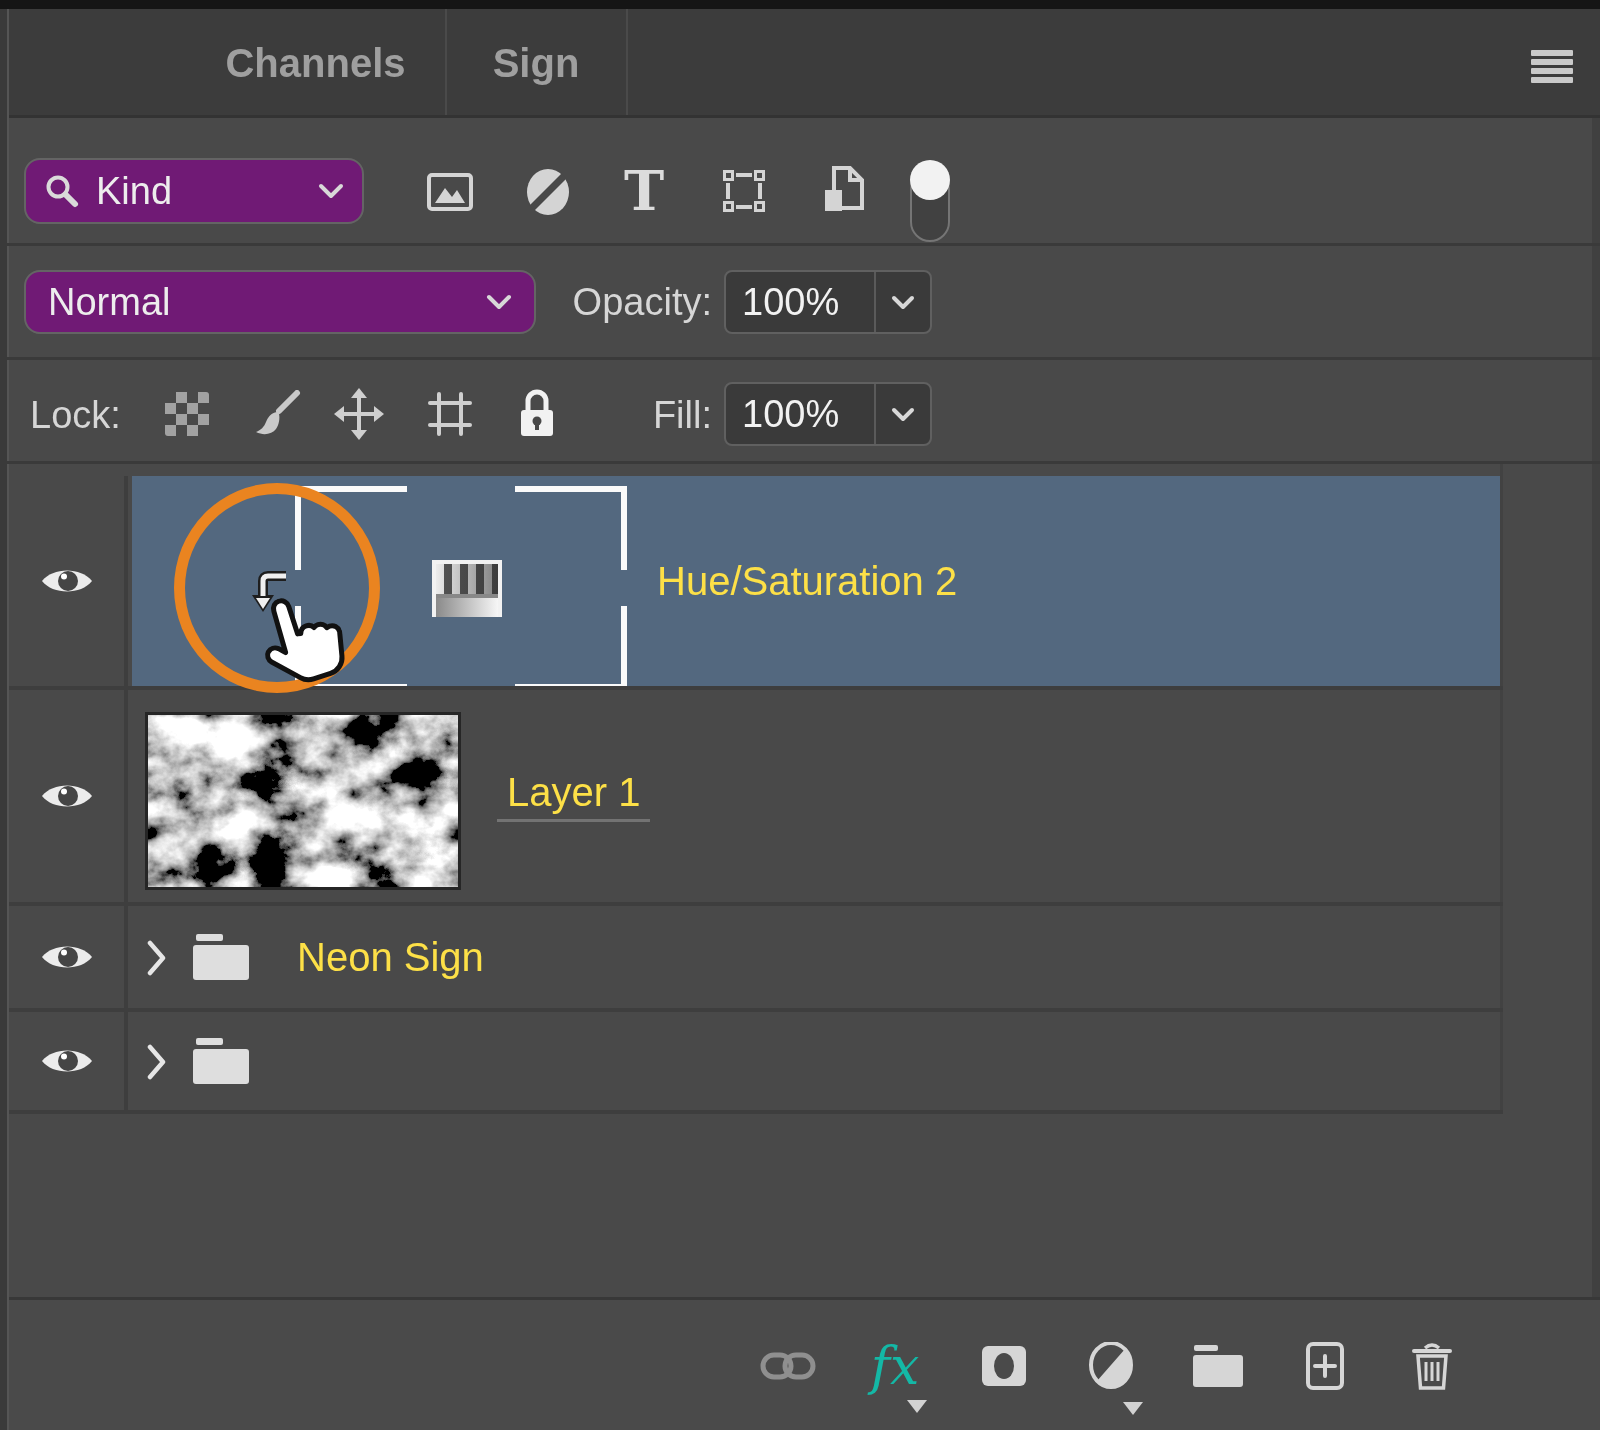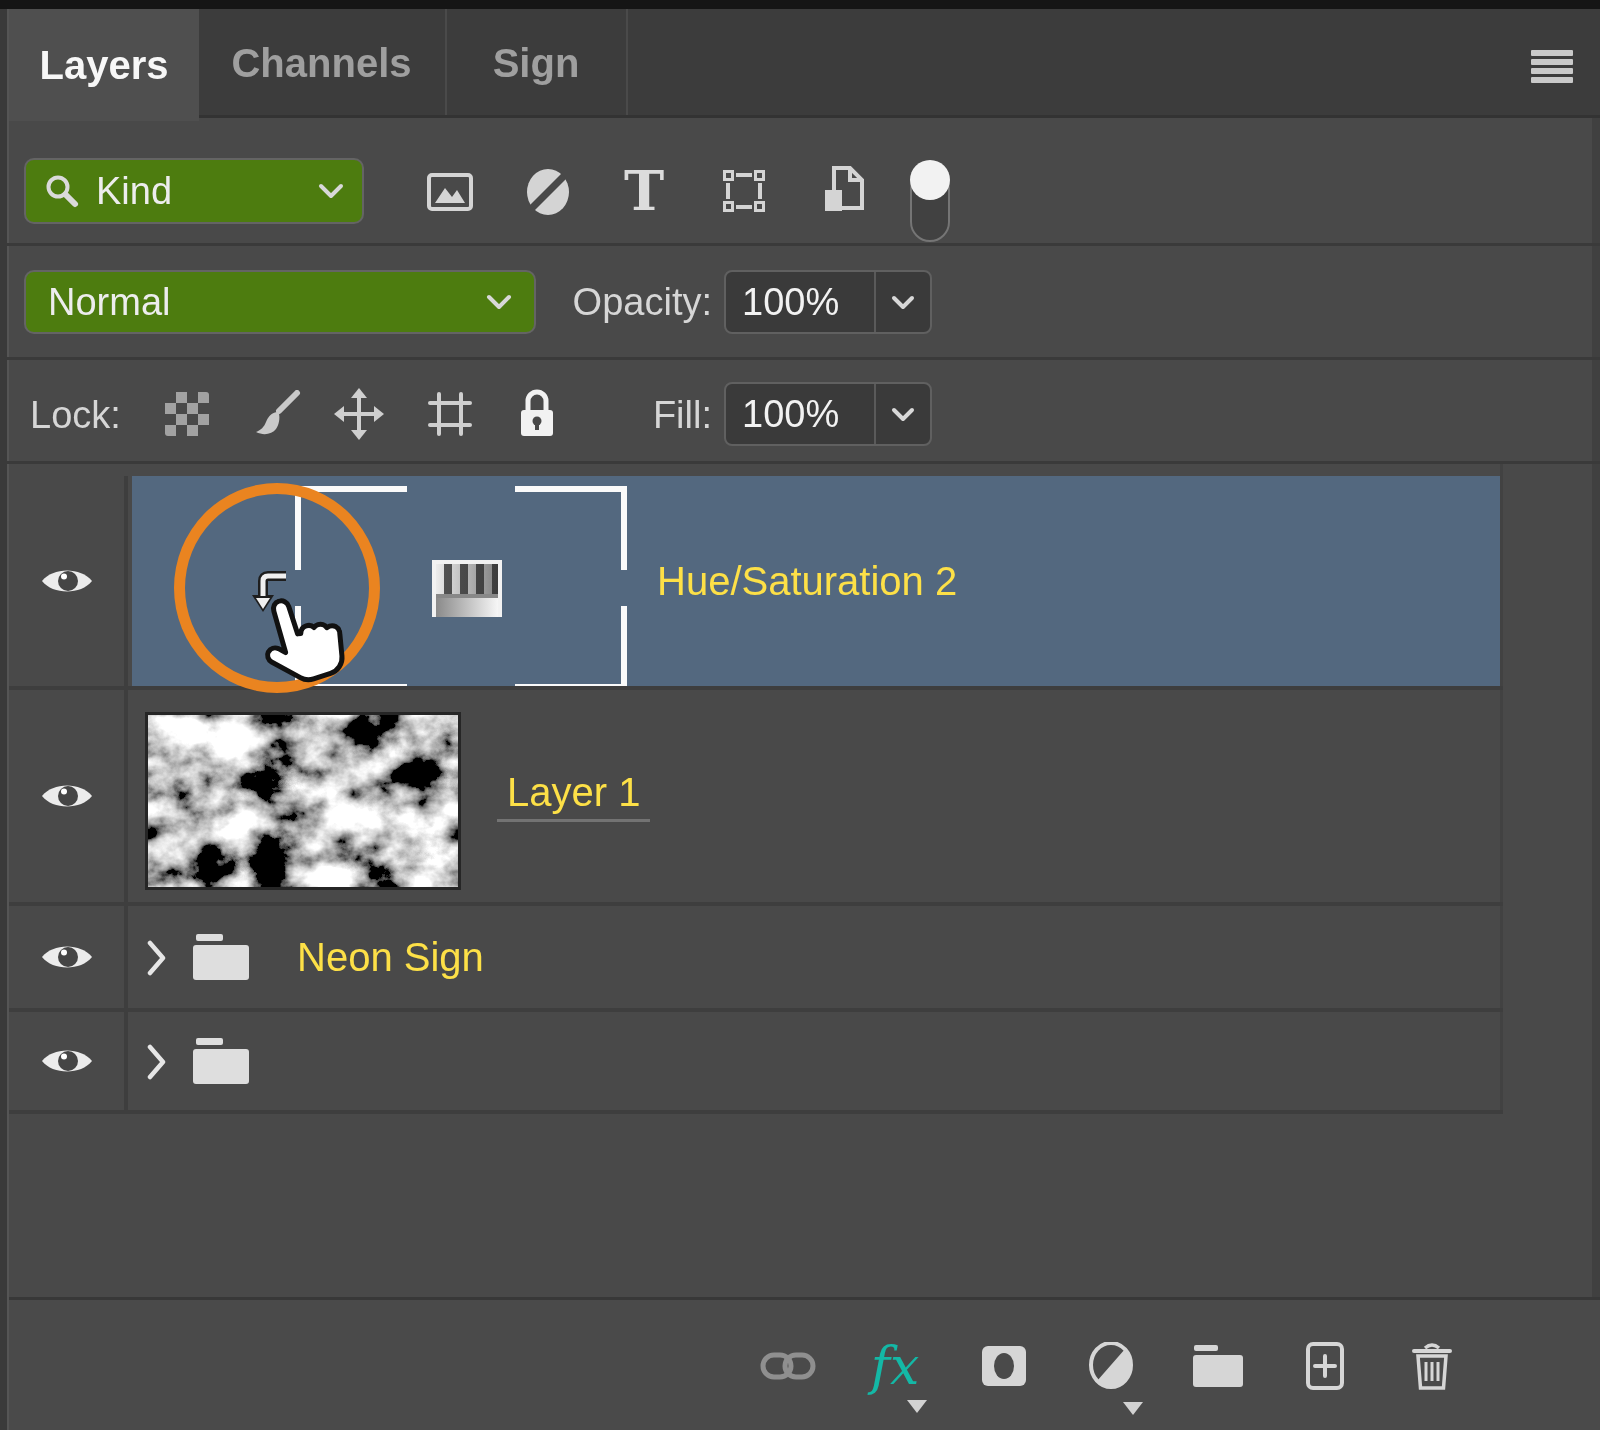--- a/index.html
+++ b/index.html
@@ -17,21 +17,21 @@
   .tabbar{left:9px;top:9px;width:1591px;height:109px;background:#3c3c3c;border-bottom:3px solid #333;}
   .tab{position:absolute;top:0;height:109px;display:flex;align-items:center;justify-content:center;
        font-size:40px;font-weight:bold;color:#9f9f9f;}
   .tab.active{background:#4f4f4f;color:#f7f7f7;height:112px;}
   .tab-sep{position:absolute;top:0;width:2px;height:106px;background:#4a4a4a;}
   .menu-btn{position:absolute;display:flex;flex-direction:column;justify-content:space-between;cursor:pointer;}
   .menu-btn span{display:block;height:6px;background:#c9c9c9;border-radius:1px;}
   
   .hdivider{left:0;width:1600px;height:3px;background:#3a3a3a;}
   .select{
-    background:#4d7c0f;border:2px solid #646464;border-radius:10px;
+    background:#701a75;border:2px solid #646464;border-radius:16px;
     display:flex;align-items:center;color:#ededed;font-size:38px;
   }
   .select .chev{margin-left:auto;}
   .vlabel{font-size:38px;color:#d6d6d6;display:flex;align-items:center;}
   .valuebox{
     background:#3a3a3a;border:2px solid #606060;border-radius:8px;
     display:flex;align-items:center;color:#f2f2f2;font-size:38px;
   }
   .valuebox .vb-text{flex:1;padding-left:16px;}
   .valuebox .vb-chev{width:56px;height:100%;display:flex;align-items:center;justify-content:center;border-left:2px solid #5a5a5a;}
@@ -73,24 +73,21 @@
 </head>
 <body>
 
 <div id="panel">
 
   <div class="abs top-edge"></div>
   <div class="abs left-edge"></div>
   <div class="abs right-edge"></div>
 
   <div class="abs tabbar">
-    <div class="tab active" style="left:0;width:190px;">
-      <span>Layers</span>
-    </div>
-    <div class="tab" style="left:190px;width:245px;">
+    <div class="tab" style="left:184px;width:245px;">
       <span>Channels</span>
     </div>
     <div class="tab-sep" style="left:436px;"></div>
     <div class="tab" style="left:438px;width:178px;">
       <span>Sign</span>
     </div>
     <div class="tab-sep" style="left:617px;"></div>
     <div class="menu-btn" style="left:1522px;top:41px;width:42px;height:33px;">
       <span></span>
         <span></span>

